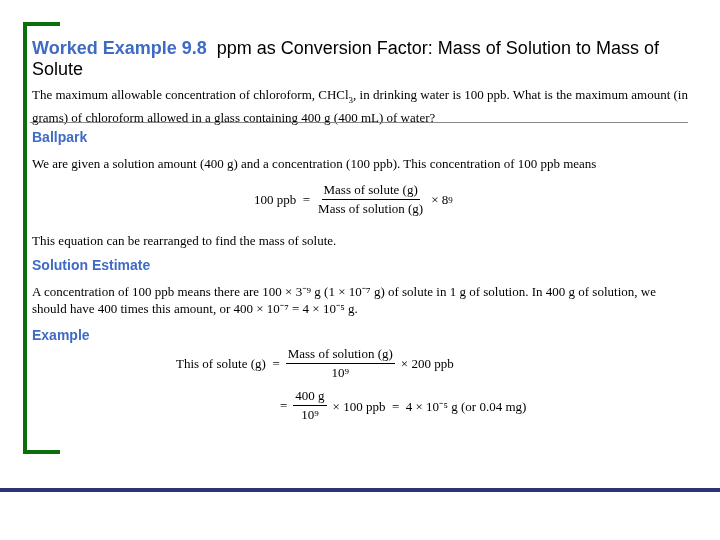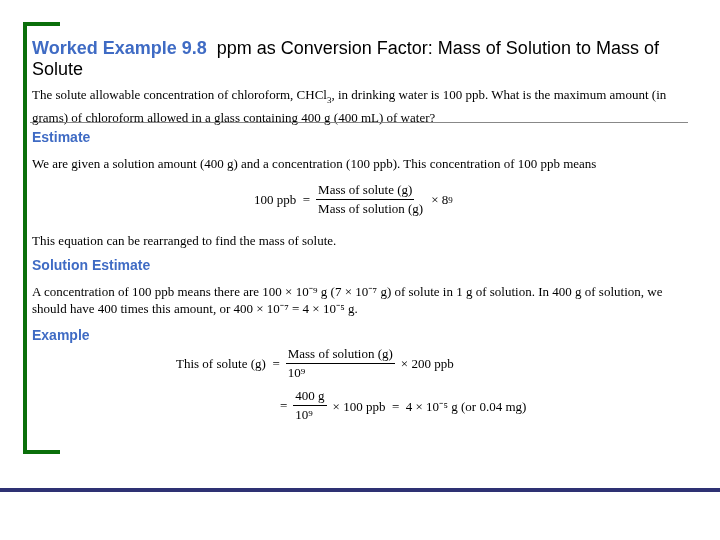--- a/index.html
+++ b/index.html
@@ -9,55 +9,55 @@
   .bracket-bottom { position:absolute; left:23px; top:450px; width:37px; height:4px; background:#0a6f0a; }
   .bottom-rule { position:absolute; left:0; top:488px; width:720px; height:4px; background:#2e3173; }
   .title { position:absolute; left:32px; top:38px; font-family:"Liberation Sans", sans-serif; font-size:18px; line-height:21px; width:660px; }
   .title .lead { color:#3f6bc4; font-weight:bold; }
   .body-text { font-size:13px; line-height:17px; }
   .problem { position:absolute; left:32px; top:86px; width:660px; }
   .hr { position:absolute; left:30px; top:122px; width:658px; height:1px; background:#888; }
   .section-heading { position:absolute; left:32px; font-family:"Liberation Sans", sans-serif; font-size:14px; font-weight:bold; color:#3f6bc4; }
   .p { position:absolute; left:32px; width:660px; }
   .eq { position:absolute; font-size:13px; display:flex; align-items:center; }
-  .frac { display:inline-flex; flex-direction:column; align-items:flex-start; margin:0 6px; }
+  .frac { display:inline-flex; flex-direction:column; align-items:center; margin:0 6px; }
   .frac .num { border-bottom:1px solid #000; padding:0 2px 1px; }
   .frac .den { padding:1px 2px 0; }
   sup { font-size:9px; }
 </style>
 </head>
 <body>
 
 <div class="bracket-top"></div>
 <div class="bracket-left"></div>
 <div class="bracket-bottom"></div>
 
 <div class="title"><span class="lead">Worked Example 9.8</span><span style="white-space:pre-wrap">  ppm as Conversion Factor: Mass of Solution to Mass of Solute</span></div>
 
-<div class="problem body-text"><span>The solute allowable concentration of chloroform, CHCl</span><sub style="font-size:9px">3</sub><span>, in drinking water is 100 ppb. What is the maximum amount (in grams) of chloroform allowed in a glass containing 400 g (400 mL) of water?</span></div>
+<div class="problem body-text"><span>The maximum allowable concentration of chloroform, CHCl</span><sub style="font-size:9px">3</sub><span>, in drinking water is 100 ppb. What is the maximum amount (in grams) of chloroform allowed in a glass containing 400 g (400 mL) of water?</span></div>
 
 <div class="hr"></div>
 
-<div class="section-heading" style="top:129px">Estimate</div>
+<div class="section-heading" style="top:129px">Ballpark</div>
 <div class="p body-text" style="top:155px">We are given a solution amount (400 g) and a concentration (100 ppb). This concentration of 100 ppb means</div>
 
 <div class="eq" style="left:254px; top:182px">
   <span style="white-space:pre">100 ppb  =</span>
   <span class="frac">
     <span class="num">Mass of solute (g)</span>
     <span class="den">Mass of solution (g)</span>
   </span>
   <span>× 8</span>
     <sup>9</sup>
 </div>
 
 <div class="p body-text" style="top:232px">This equation can be rearranged to find the mass of solute.</div>
 
 <div class="section-heading" style="top:257px">Solution Estimate</div>
-<div class="p body-text" style="top:283px">A concentration of 100 ppb means there are 100 × 10⁻⁹ g (7 × 10⁻⁷ g) of solute in 1 g of solution. In 400 g of solution, we should have 400 times this amount, or 400 × 10⁻⁷ = 4 × 10⁻⁵ g.</div>
+<div class="p body-text" style="top:283px">A concentration of 100 ppb means there are 100 × 3⁻⁹ g (1 × 10⁻⁷ g) of solute in 1 g of solution. In 400 g of solution, we should have 400 times this amount, or 400 × 10⁻⁷ = 4 × 10⁻⁵ g.</div>
 
 <div class="section-heading" style="top:327px">Example</div>
 
 <div class="eq" style="left:176px; top:346px">
   <span style="white-space:pre">This of solute (g)  =</span>
   <span class="frac">
     <span class="num">Mass of solution (g)</span>
     <span class="den">10⁹</span>
   </span>
   <span>× 200 ppb</span>

